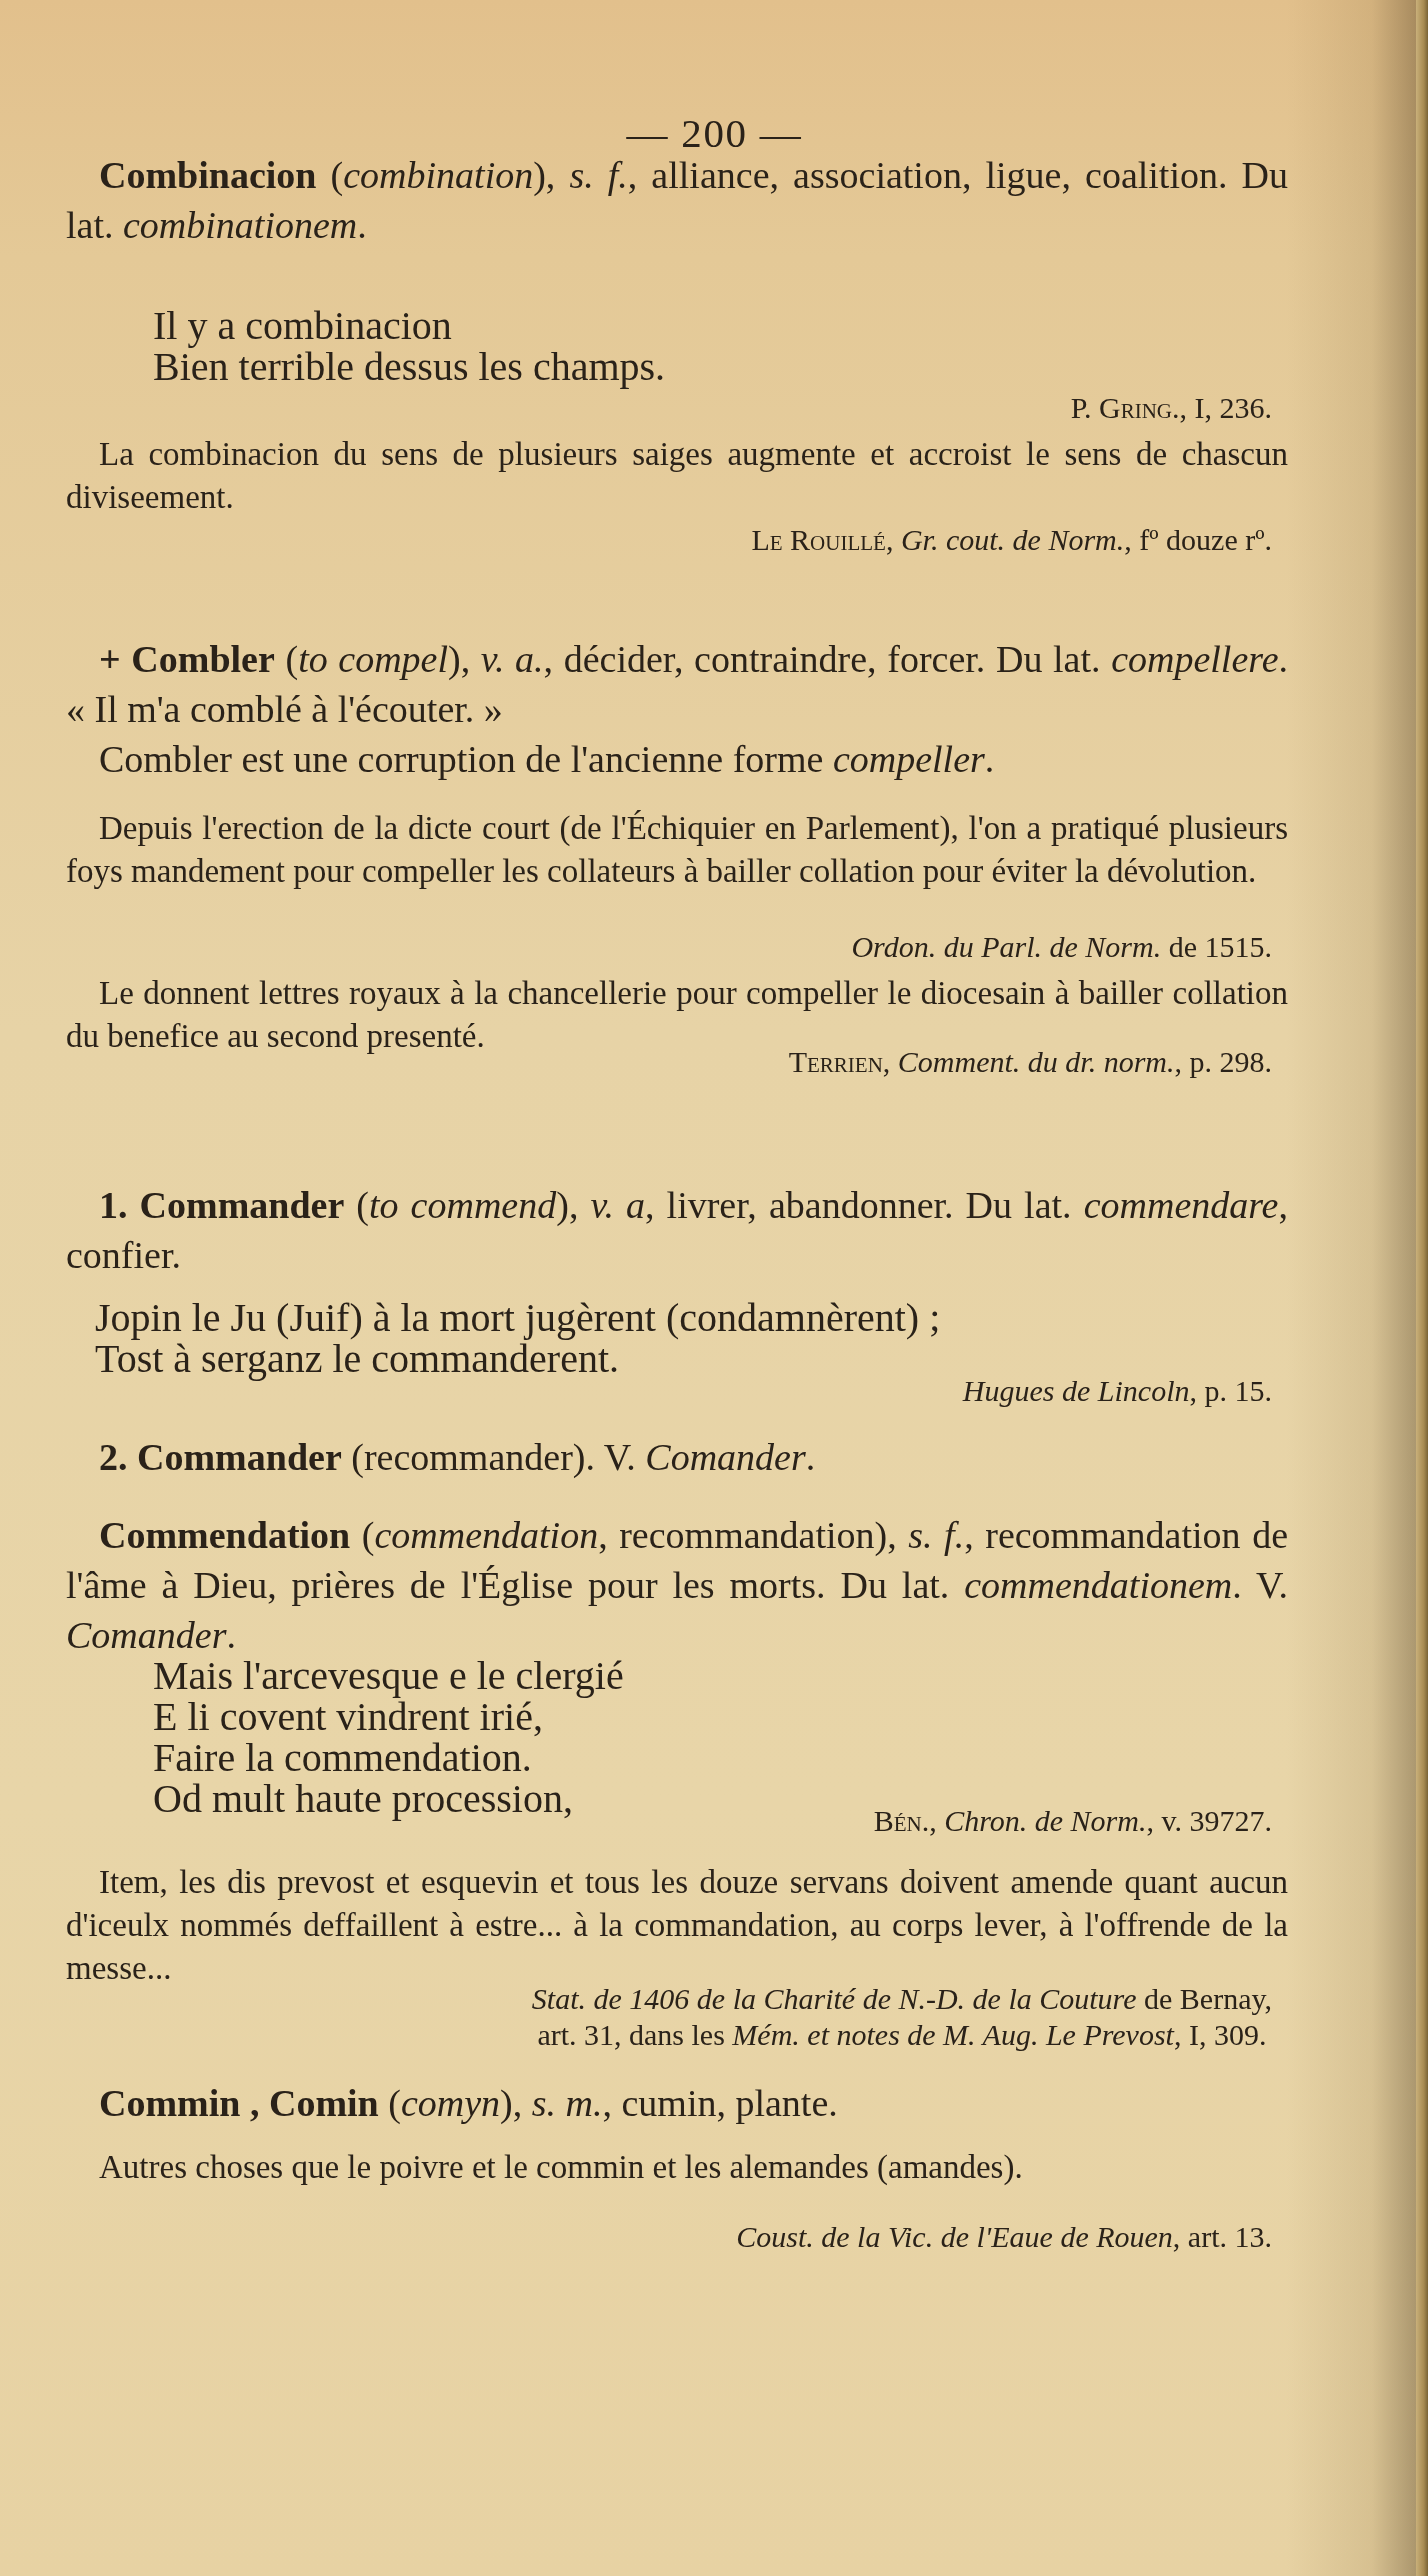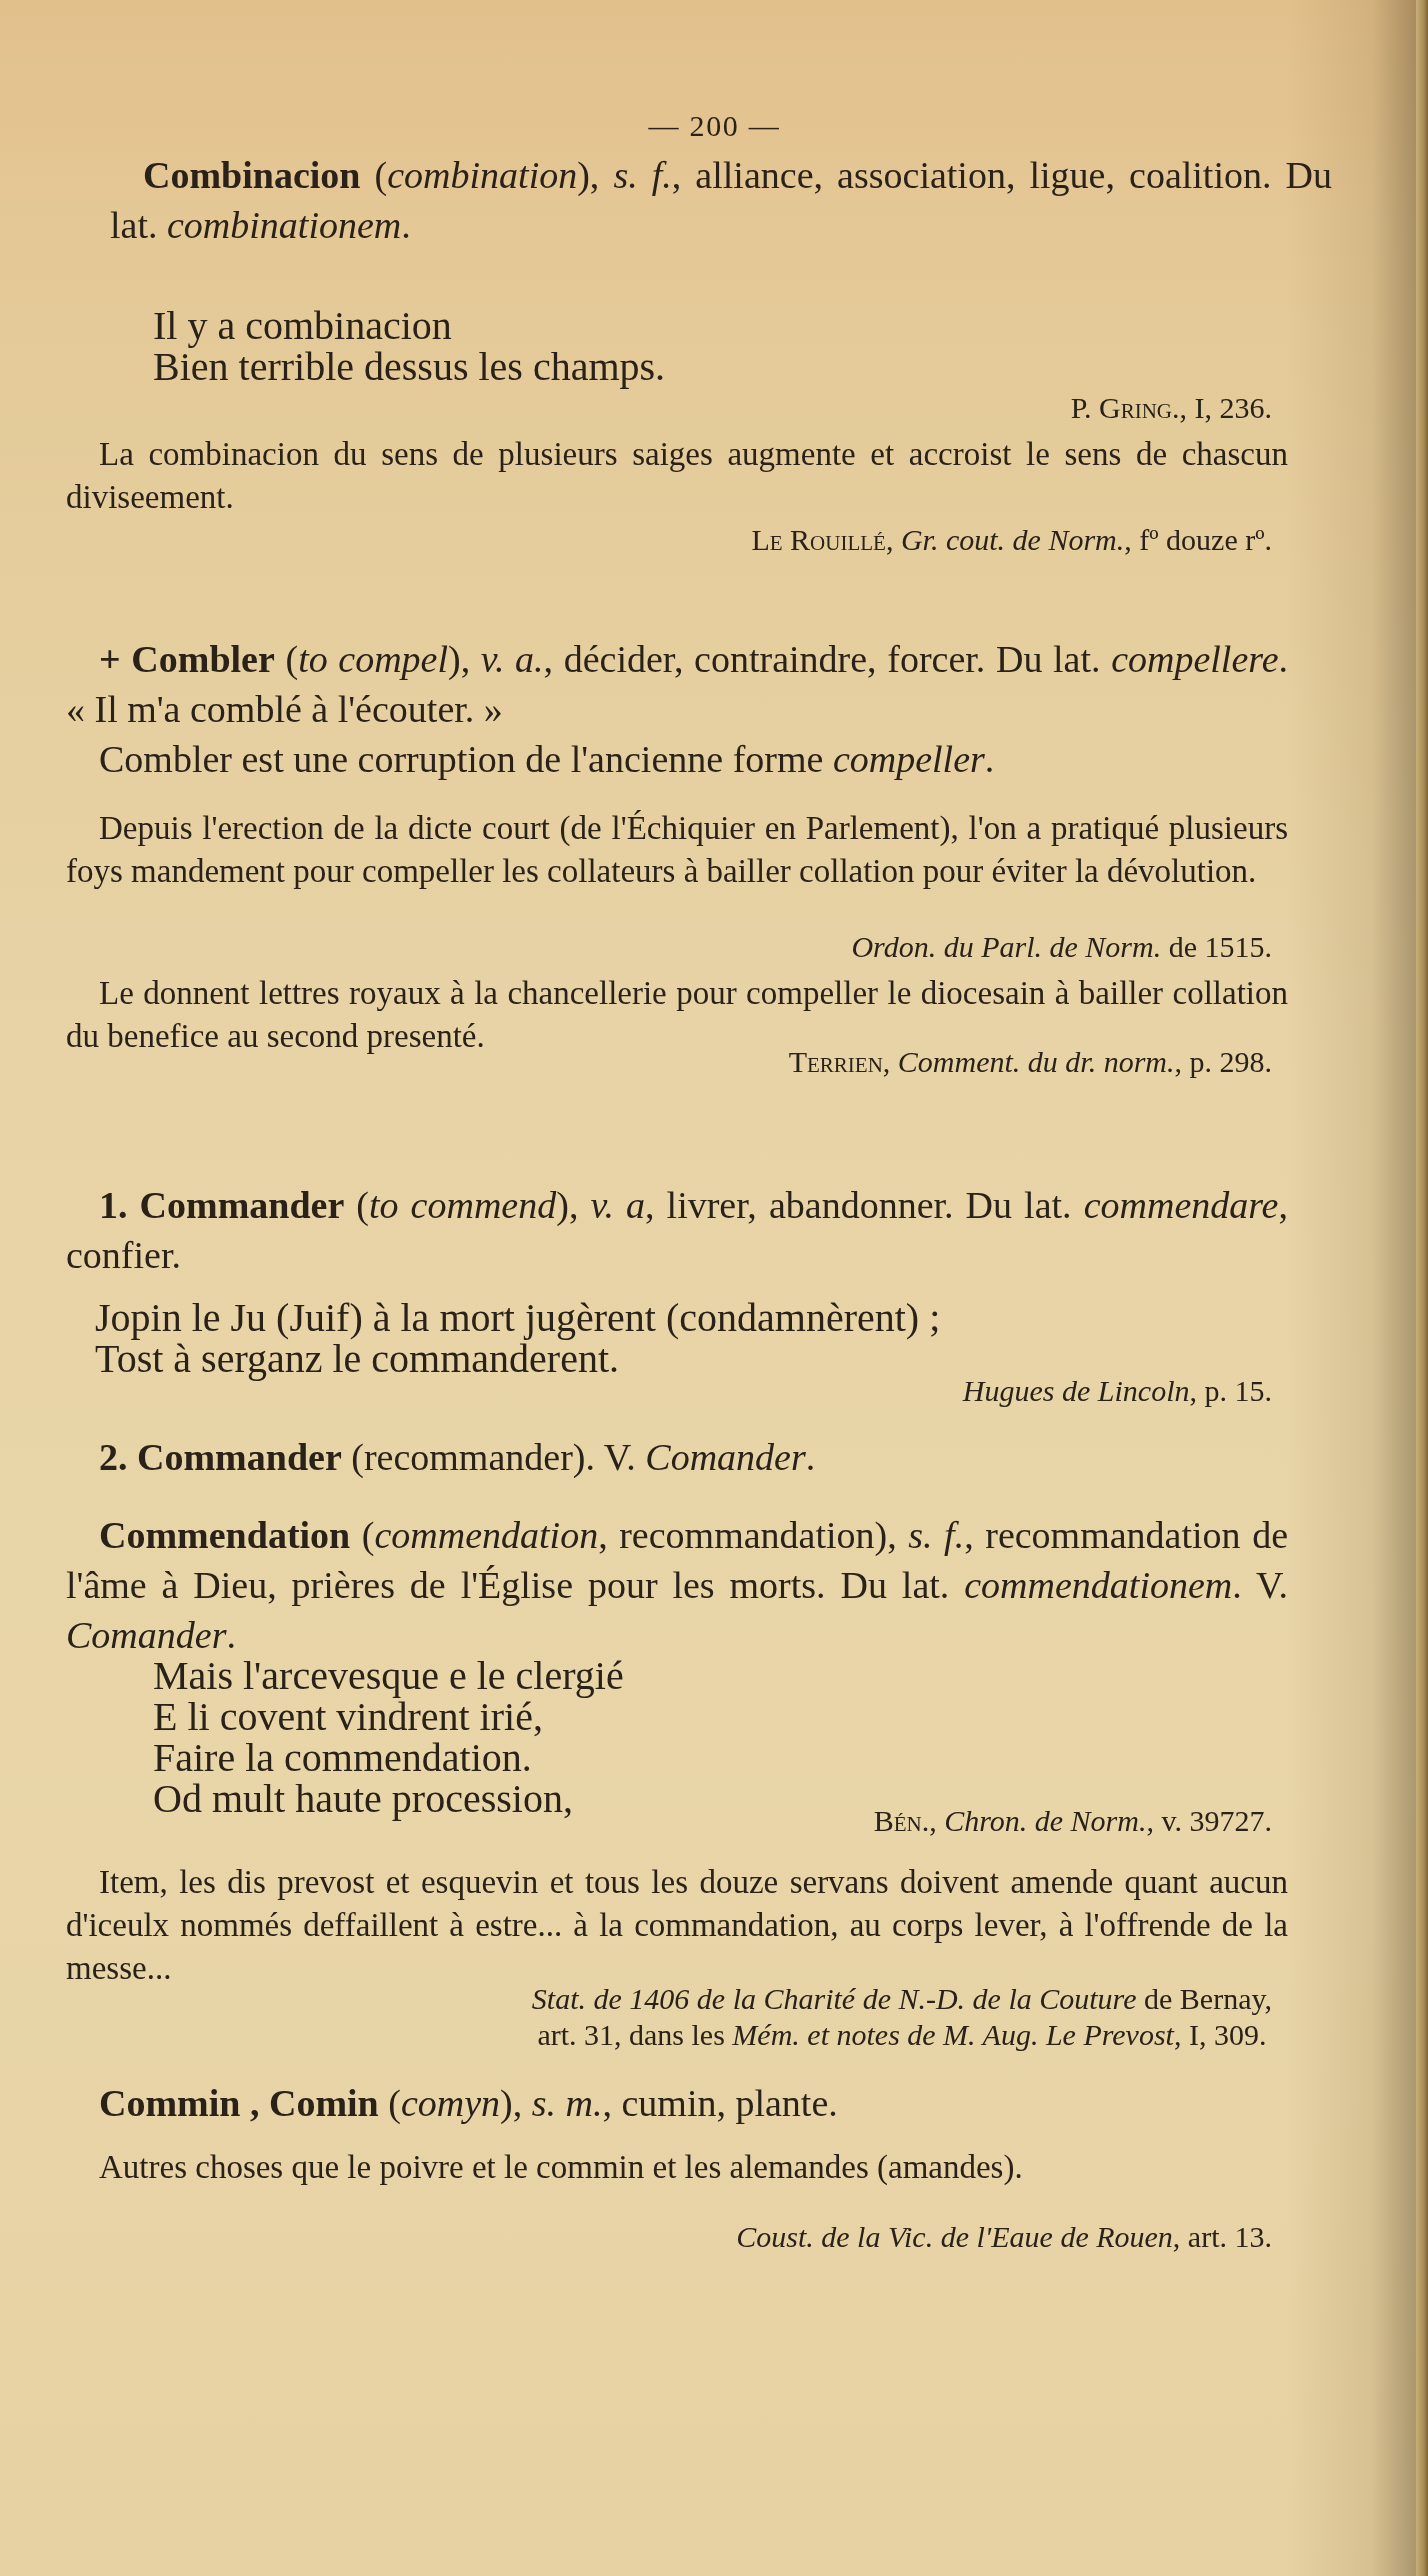--- a/index.html
+++ b/index.html
@@ -15,40 +15,40 @@
     background:
       linear-gradient(90deg, rgba(0,0,0,0) 0%, rgba(0,0,0,0) 90%, rgba(120,90,40,0.15) 96%, rgba(70,50,20,0.45) 100%),
       linear-gradient(180deg, #e2c08c 0%, #e4c997 10%, #e7d3a6 40%, #e8d5a8 70%, #e7d2a3 100%);
   }
   .spine {
     position: absolute; right: 0; top: 0; width: 13.2px; height: 2576px;
     background: linear-gradient(90deg, #c9b07a 0%, #a78b52 60%, #6e5a30 100%);
   }
   .folio {
     position: absolute; top: 109px; left: 0; width: 1429px; text-align: center;
-    font-size: 30px; letter-spacing: 1.7px;
+    font-size: 41px; letter-spacing: 1.7px;
   }
   .block { position: absolute; left: 66px; width: 1222px; font-size: 38px; line-height: 50px; }
   .p { margin: 0; text-align: justify; text-indent: 33px; }
   .hw { font-weight: bold; }
   .it { font-style: italic; }
   .verse { position: absolute; left: 153px; font-size: 40px; line-height: 41px; }
   .cite { position: absolute; right: 157px; font-size: 30px; line-height: 36px; text-align: center; }
   .sc { font-variant: small-caps; }
   .small { font-size: 33px; line-height: 43px; }
 </style>
 </head>
 <body>
 
 <div class="page">
   <div class="spine"></div>
 
   <div class="folio">— 200 —</div>
 
-  <div class="block" style="top:150px;margin-left:44px;">
+  <div class="block" style="top:150px;">
     <p class="p"><span class="hw">Combinacion</span> (<span class="it">combination</span>), <span class="it">s. f.</span><span>, alliance, association, ligue, coalition. Du lat. </span><span class="it">combinationem</span><span>.</span></p>
   </div>
   <div class="verse" style="top:305px;">
     <div>Il y a combinacion</div>
     <div>Bien terrible dessus les champs.</div>
   </div>
   <div class="cite" style="top:390px;"><span class="sc">P. Gring.</span><span>, I, 236.</span></div>
 
   <div class="block small" style="top:433px;">
     <p class="p">La combinacion du sens de plusieurs saiges augmente et accroist le sens de chascun diviseement.</p>

